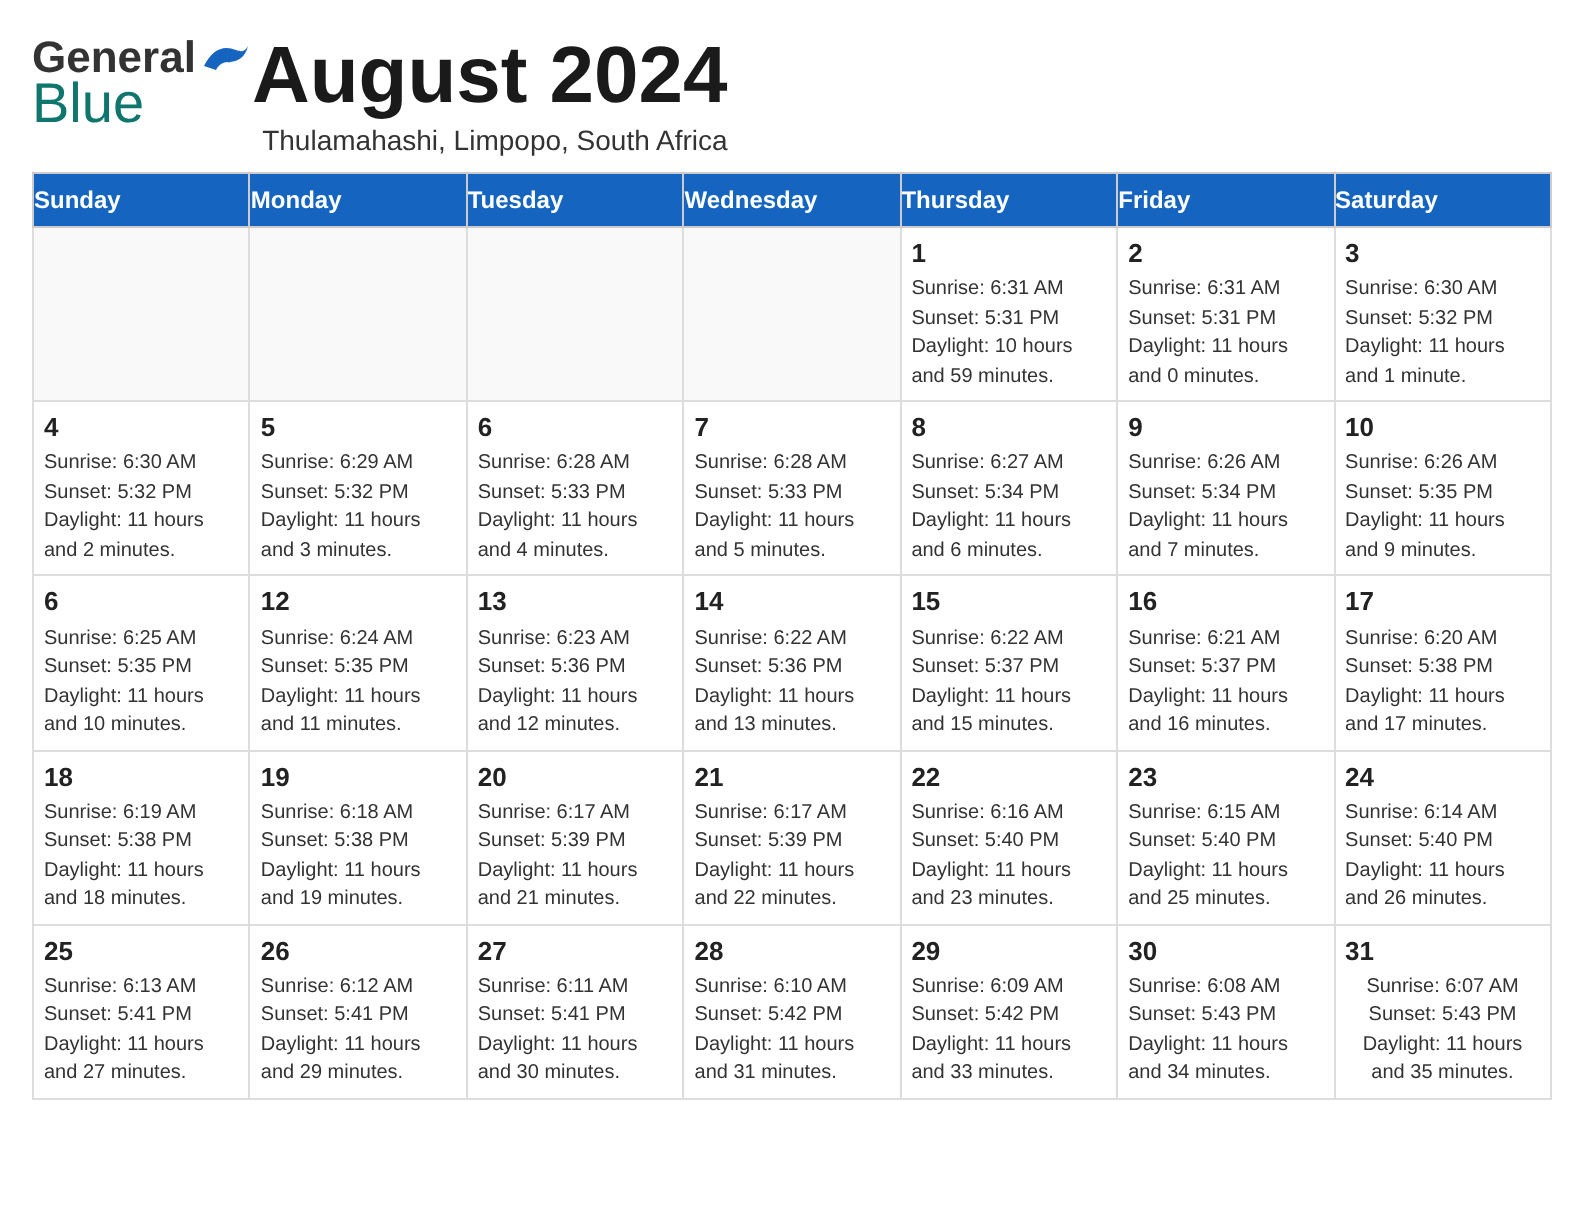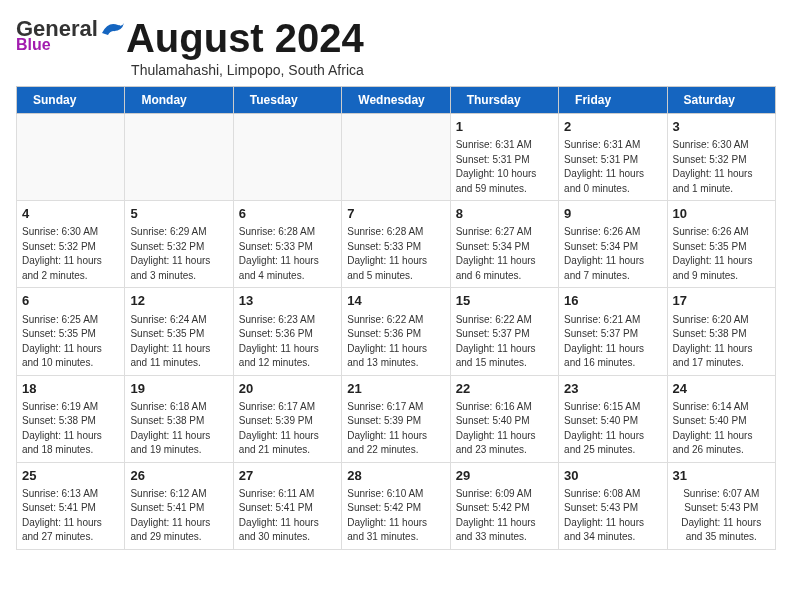--- a/index.html
+++ b/index.html
@@ -30,21 +30,21 @@
       margin-top: 2px;
     }
     .calendar {
       width: 100%;
       border-collapse: collapse;
       font-size: 11px;
     }
     .calendar th {
       background: #1565c0;
       color: #fff;
-      padding: 6px 16px;
+      padding: 6px 0;
       text-align: left;
       font-size: 12px;
       font-weight: bold;
       border: 1px solid #ccc;
     }
     .calendar td {
       vertical-align: top;
       padding: 4px 5px;
       border: 1px solid #ddd;
       width: 107px;
@@ -83,21 +83,21 @@
 <div class="header">
   <div class="logo-wrapper">
     <div>
       <div style="display:flex;align-items:center;gap:2px;">
         <span style="font-size:22px;font-weight:bold;color:#333;">General</span>
         <svg width="26" height="20" viewBox="0 0 26 20">
           <path d="M2 14 Q8 2 18 6 Q22 8 24 4 Q22 12 14 12 Q10 12 8 16 Z" fill="#1565c0"></path>
           <path d="M14 12 Q16 8 20 7" stroke="#1565c0" stroke-width="1.5" fill="none"></path>
         </svg>
       </div>
-      <div style="font-size:16px;font-weight:bold;color:#a21caf;margin-top:-6px;">Blue</div>
+      <div style="font-size:28px;font-weight:normal;color:#0f766e;margin-top:-6px;">Blue</div>
     </div>
   </div>
   <div class="title-area">
     <div class="month-title">August 2024</div>
     <div class="location">Thulamahashi, Limpopo, South Africa</div>
   </div>
 </div>
 
 <table class="calendar">
   <thead>

